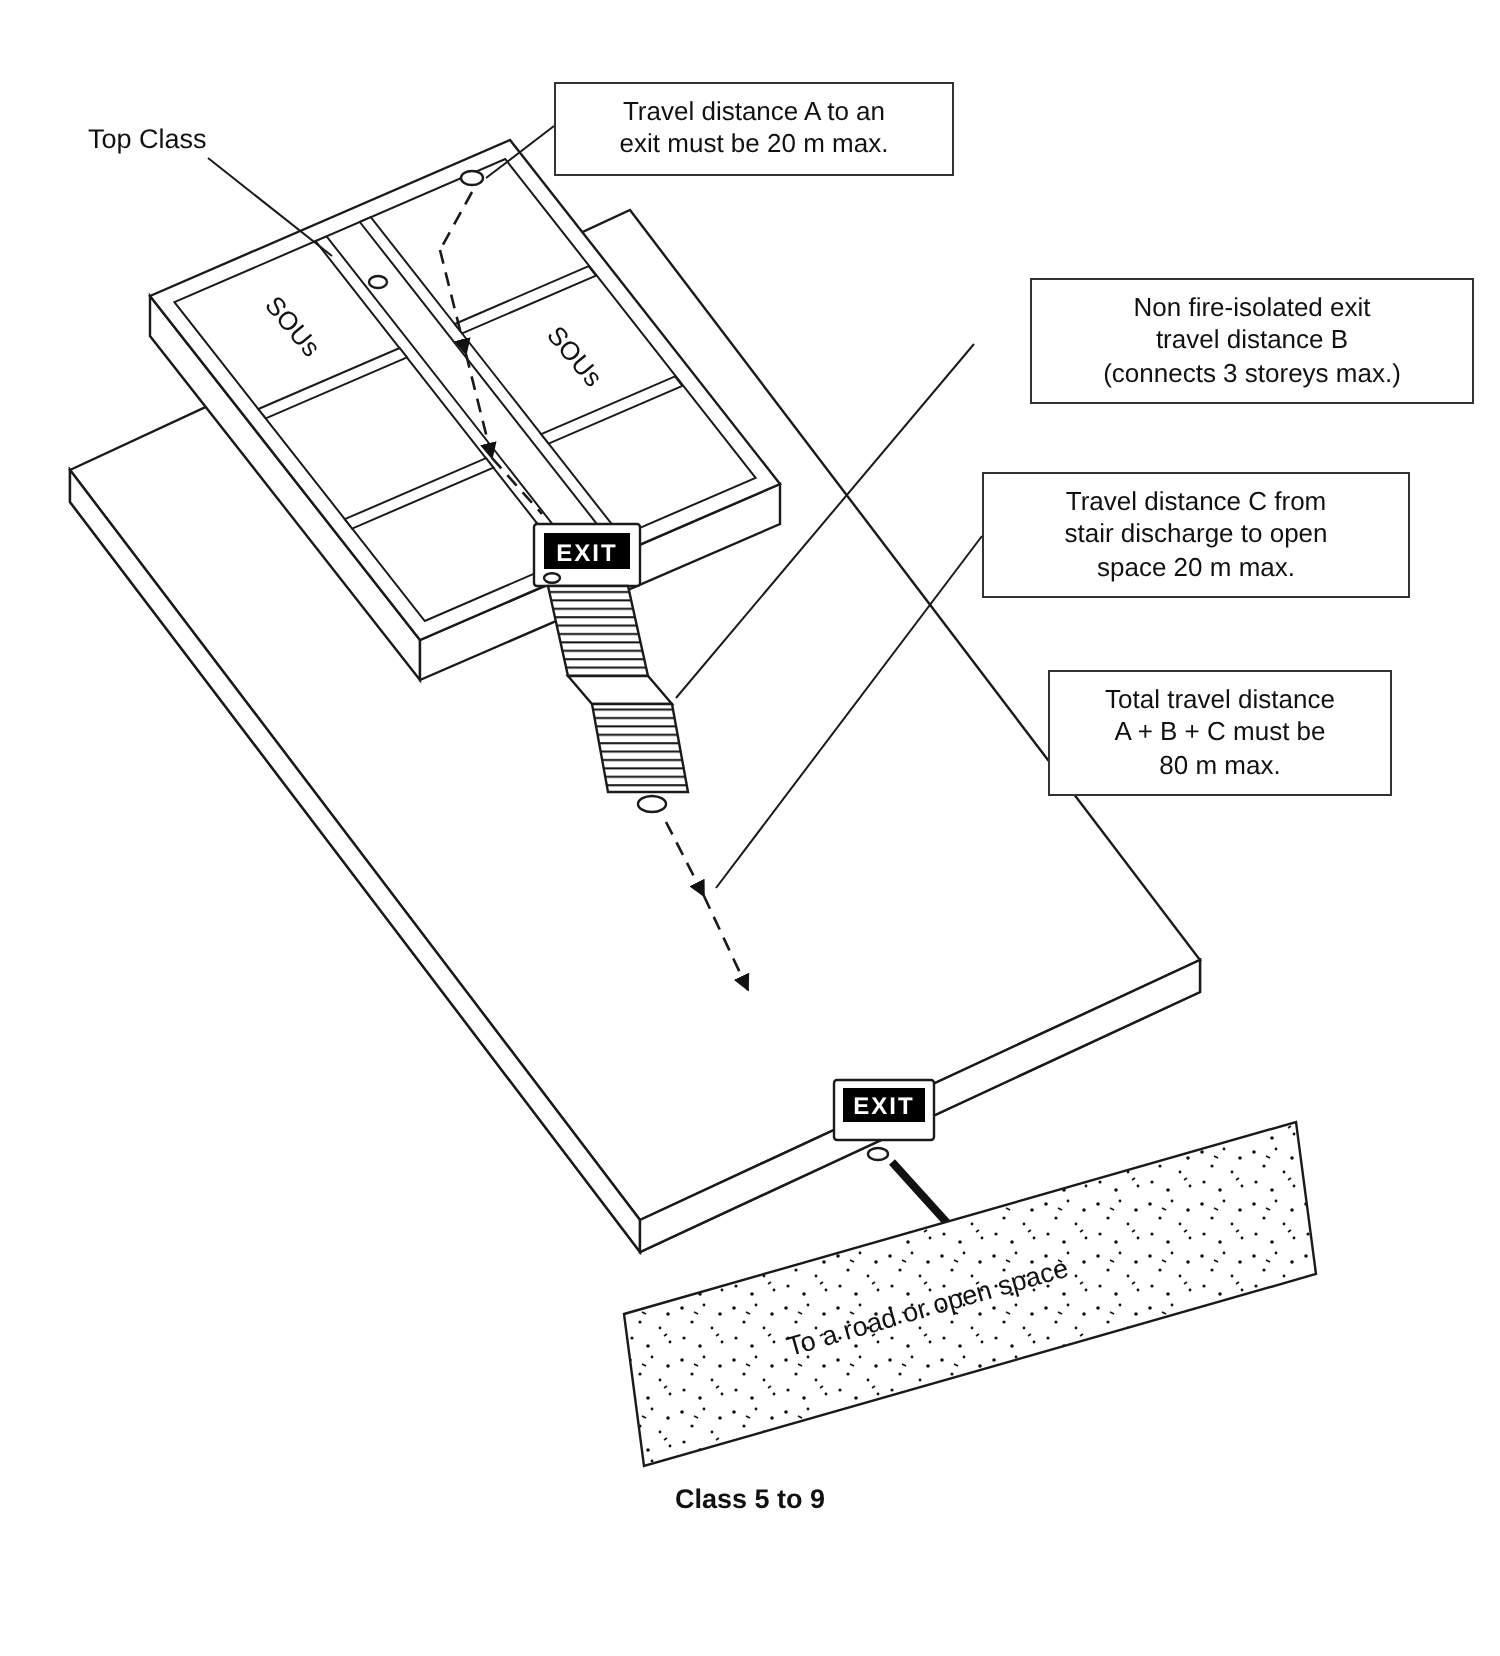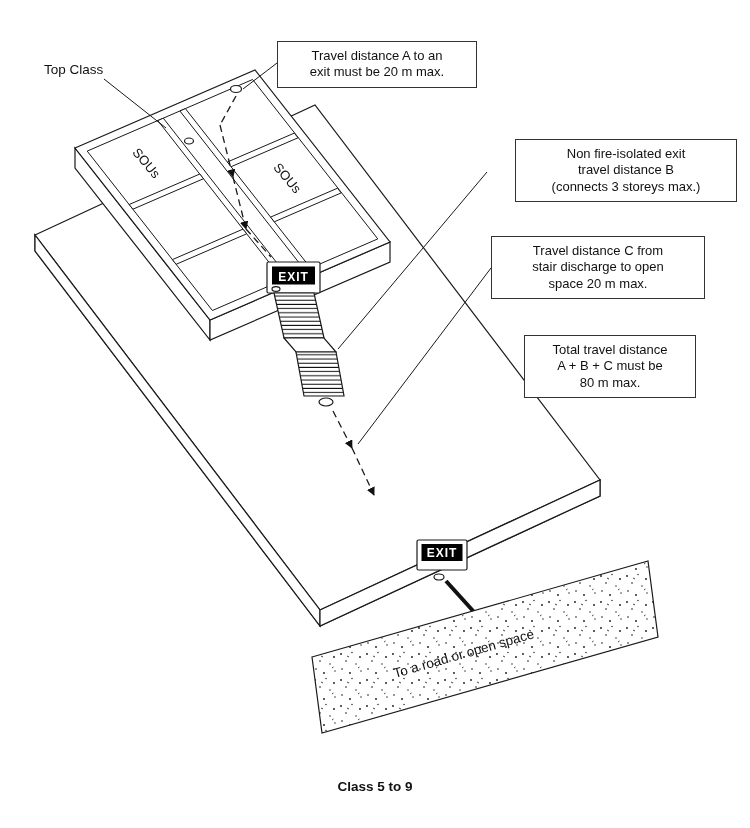--- a/index.html
+++ b/index.html
@@ -8,21 +8,21 @@
     font-family:"Liberation Sans",sans-serif;color:#111;overflow:hidden;
   }
   .stage svg{position:absolute;left:0;top:0;}
   .ann{
     position:absolute;box-sizing:border-box;border:1px solid #333;background:#fff;
     font-size:13px;line-height:1.25;text-align:center;padding:6px 8px;
     white-space:pre-line;color:#111;
   }
   .plain-label{position:absolute;font-size:13.5px;color:#111;}
   .caption{
-    position:absolute;left:0;top:779px;width:750px;text-align:center;
+    position:absolute;left:0;top:742px;width:750px;text-align:center;
     font-size:13.5px;font-weight:bold;color:#111;
   }
   .facewhite{stroke:#1a1a1a;fill:#ffffff;stroke-width:1.2;}
   .wallband{stroke:#1a1a1a;fill:#ffffff;stroke-width:1;}
   .dashpath{stroke:#1a1a1a;fill:none;stroke-width:1.3;stroke-dasharray:7 4.5;}
   .leader{stroke:#1a1a1a;fill:none;stroke-width:1;}
   .soutext{font-family:"Liberation Sans",sans-serif;font-size:13px;fill:#111;}
   .exittext{font-family:"Liberation Sans",sans-serif;font-size:12px;font-weight:bold;fill:#fff;letter-spacing:1px;}
   .roadtext{font-family:"Liberation Sans",sans-serif;font-size:13.5px;fill:#111;}
 </style>

